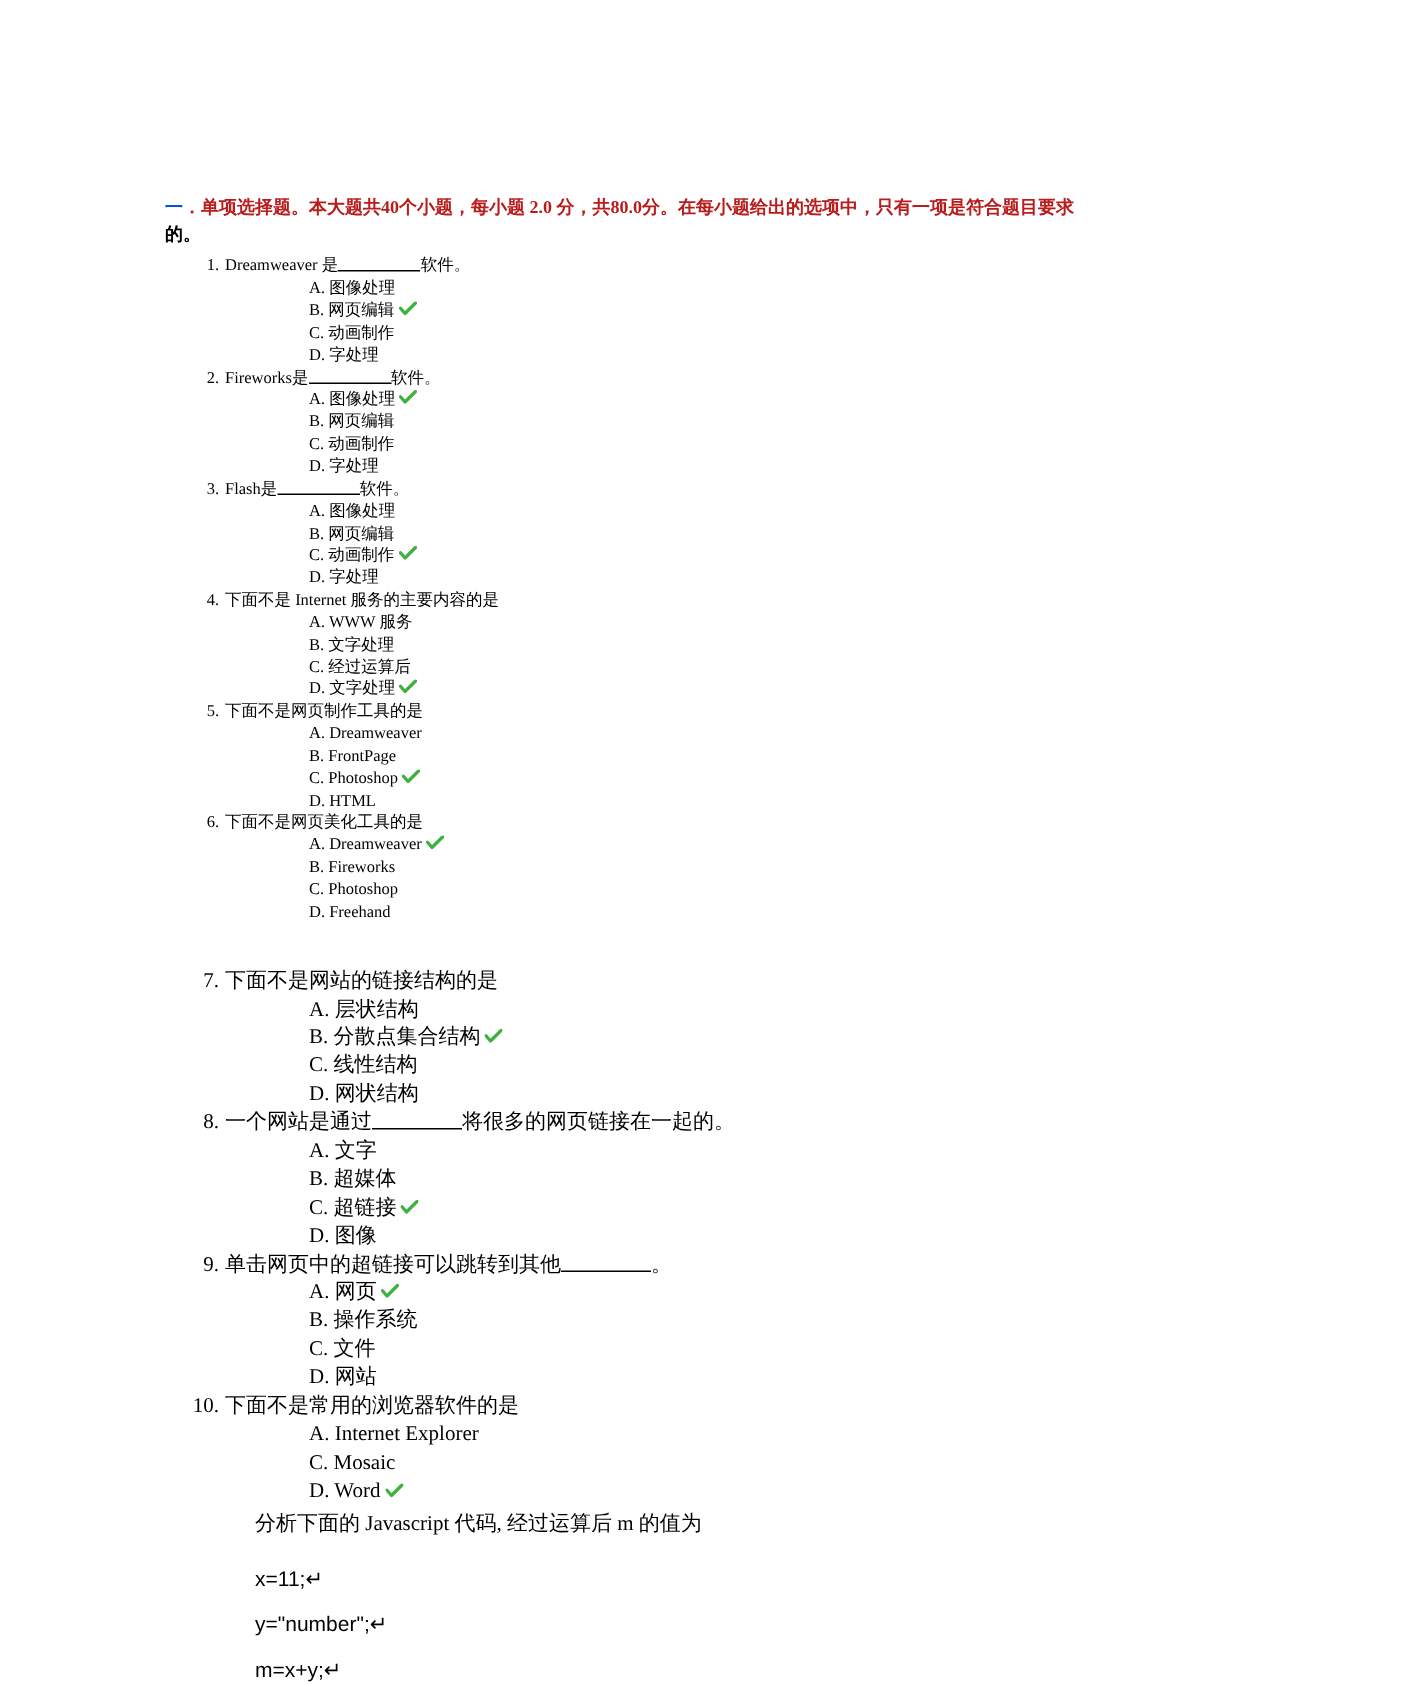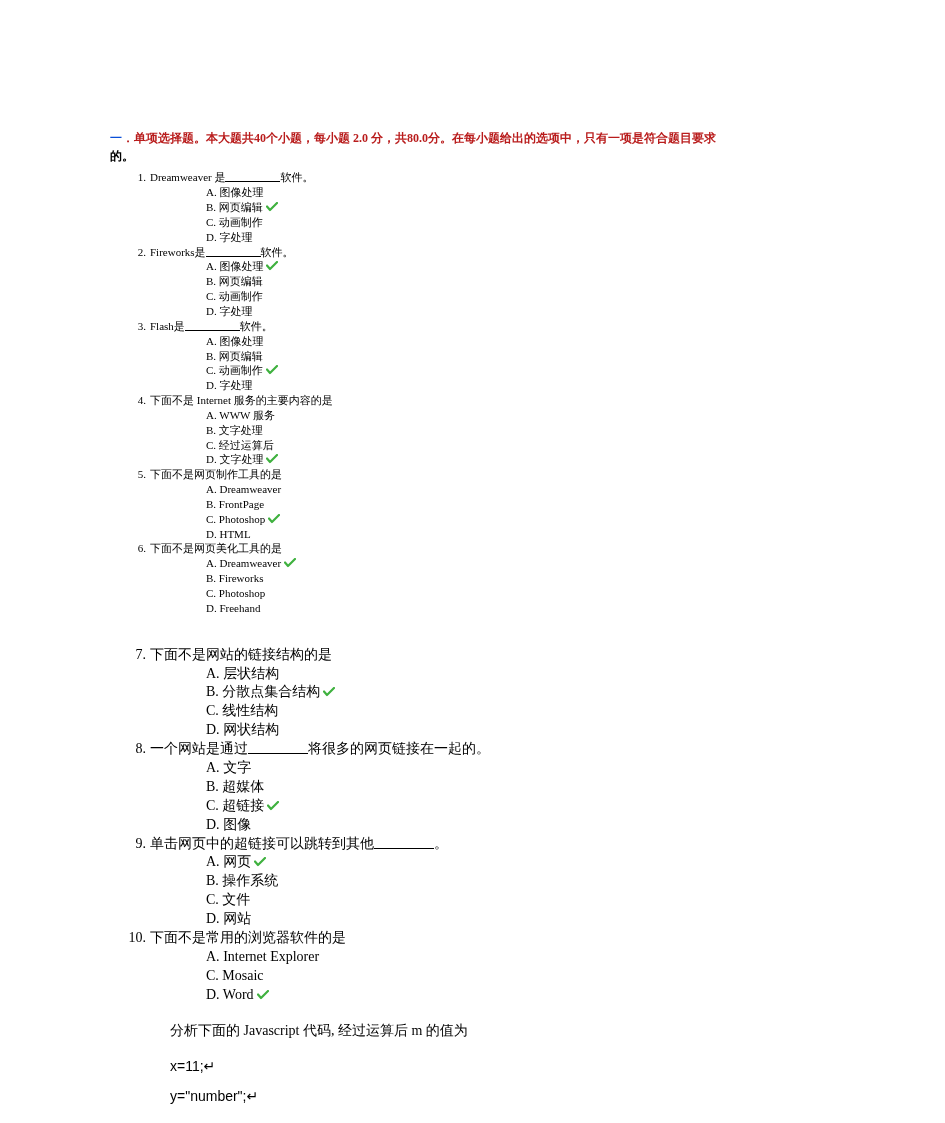--- a/index.html
+++ b/index.html
@@ -201,21 +201,21 @@
         <div class="opt-line"><span class="opt-letter">A. </span><span class="opt-text">Internet Explorer</span></div>
         <div class="opt-line"><span class="opt-letter">C. </span><span class="opt-text">Mosaic</span></div>
         <div class="opt-line"><span class="opt-letter">D. </span><span class="opt-text">Word</span><span class="check-icon"><svg width="12" height="10" viewBox="0 0 12 10">
               <path d="M1 4.5 L4 8 L11 1" stroke="#3fb13f" stroke-width="2.2" fill="none" stroke-linecap="round" stroke-linejoin="round"></path>
             </svg></span></div>
       </div>
     </div>
   </div>
 
 <div class="qlist-large">
-  <div class="code-intro" style="margin-top:17px;margin-bottom:10px;">分析下面的 Javascript 代码, 经过运算后 m 的值为</div>
+  <div class="code-intro" style="margin-top:3px;margin-bottom:10px;">分析下面的 Javascript 代码, 经过运算后 m 的值为</div>
   <div class="code-block" id="q11-code">
       <div>x=11;↵</div>
       <div>y="number";↵</div>
       <div>m=x+y;↵</div>
     </div>
 
   <div class="question">
     <div class="q-line">
       <span class="q-num">11.</span>
     </div>

